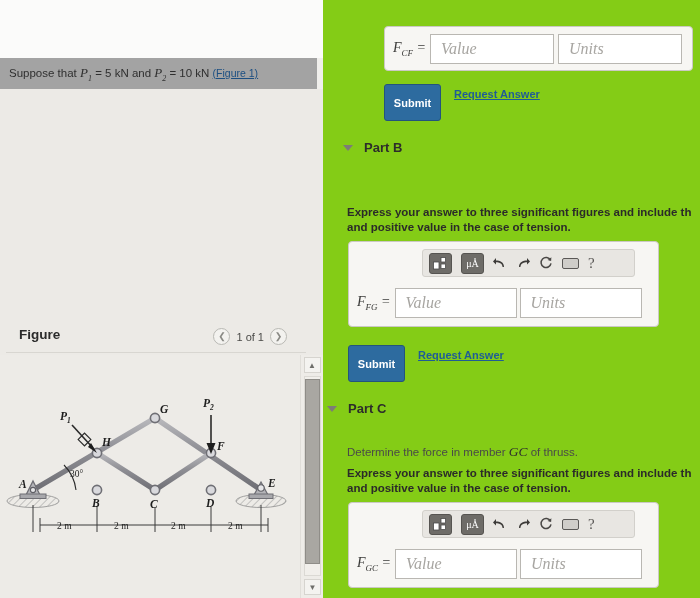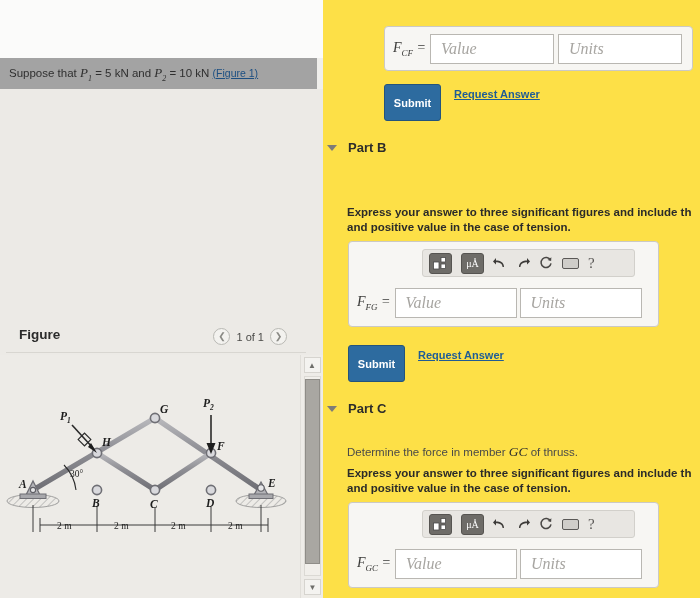--- a/index.html
+++ b/index.html
@@ -89,21 +89,21 @@
   }
 
   .panel-divider{
     position:absolute;left:323px;top:0;width:1px;height:598px;background:#cfcdc8;
   }
 
   
   .right-panel{
     position:relative;
     width:377px;height:598px;
-    background:#fde047;
+    background:#84cc16;
     overflow:hidden;
   }
 
   .answer-block{
     position:absolute;
     border:1px solid #cbc9c4;border-radius:4px;
     background:#f7f6f3;
     box-sizing:border-box;
   }
   .ans-row{
@@ -331,21 +331,21 @@
           <span>F</span><sub>CF</sub>&nbsp;=
         </span>
         <div class="ans-input" style="width:124px;">Value</div>
         <div class="ans-input" style="width:124px;margin-left:4px;">Units</div>
       </div>
     </div>
 
     <div class="submit-btn" style="left:61px;top:84px;">Submit</div>
     <a class="req-link" style="left:131px;top:88px;" href="#">Request Answer</a>
 
-    <div class="part-header" style="left:0px;top:140px;">
+    <div class="part-header" style="left:16px;top:140px;">
       <div class="caret" style="margin-left:4px;"></div>
       <div class="part-title">Part B</div>
     </div>
 
 
     <div class="q-bold" style="left:24px;top:205px;">
       <div>Express your answer to three significant figures and include th</div>
       <div>and positive value in the case of tension.</div>
     </div>
 

